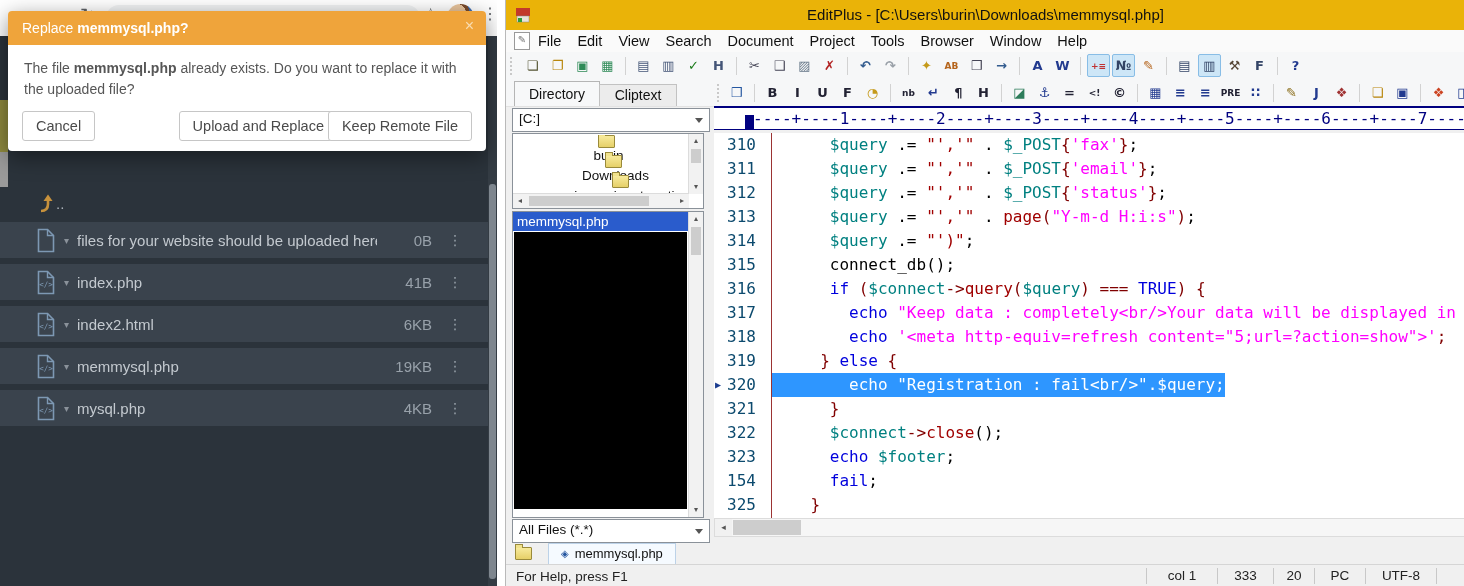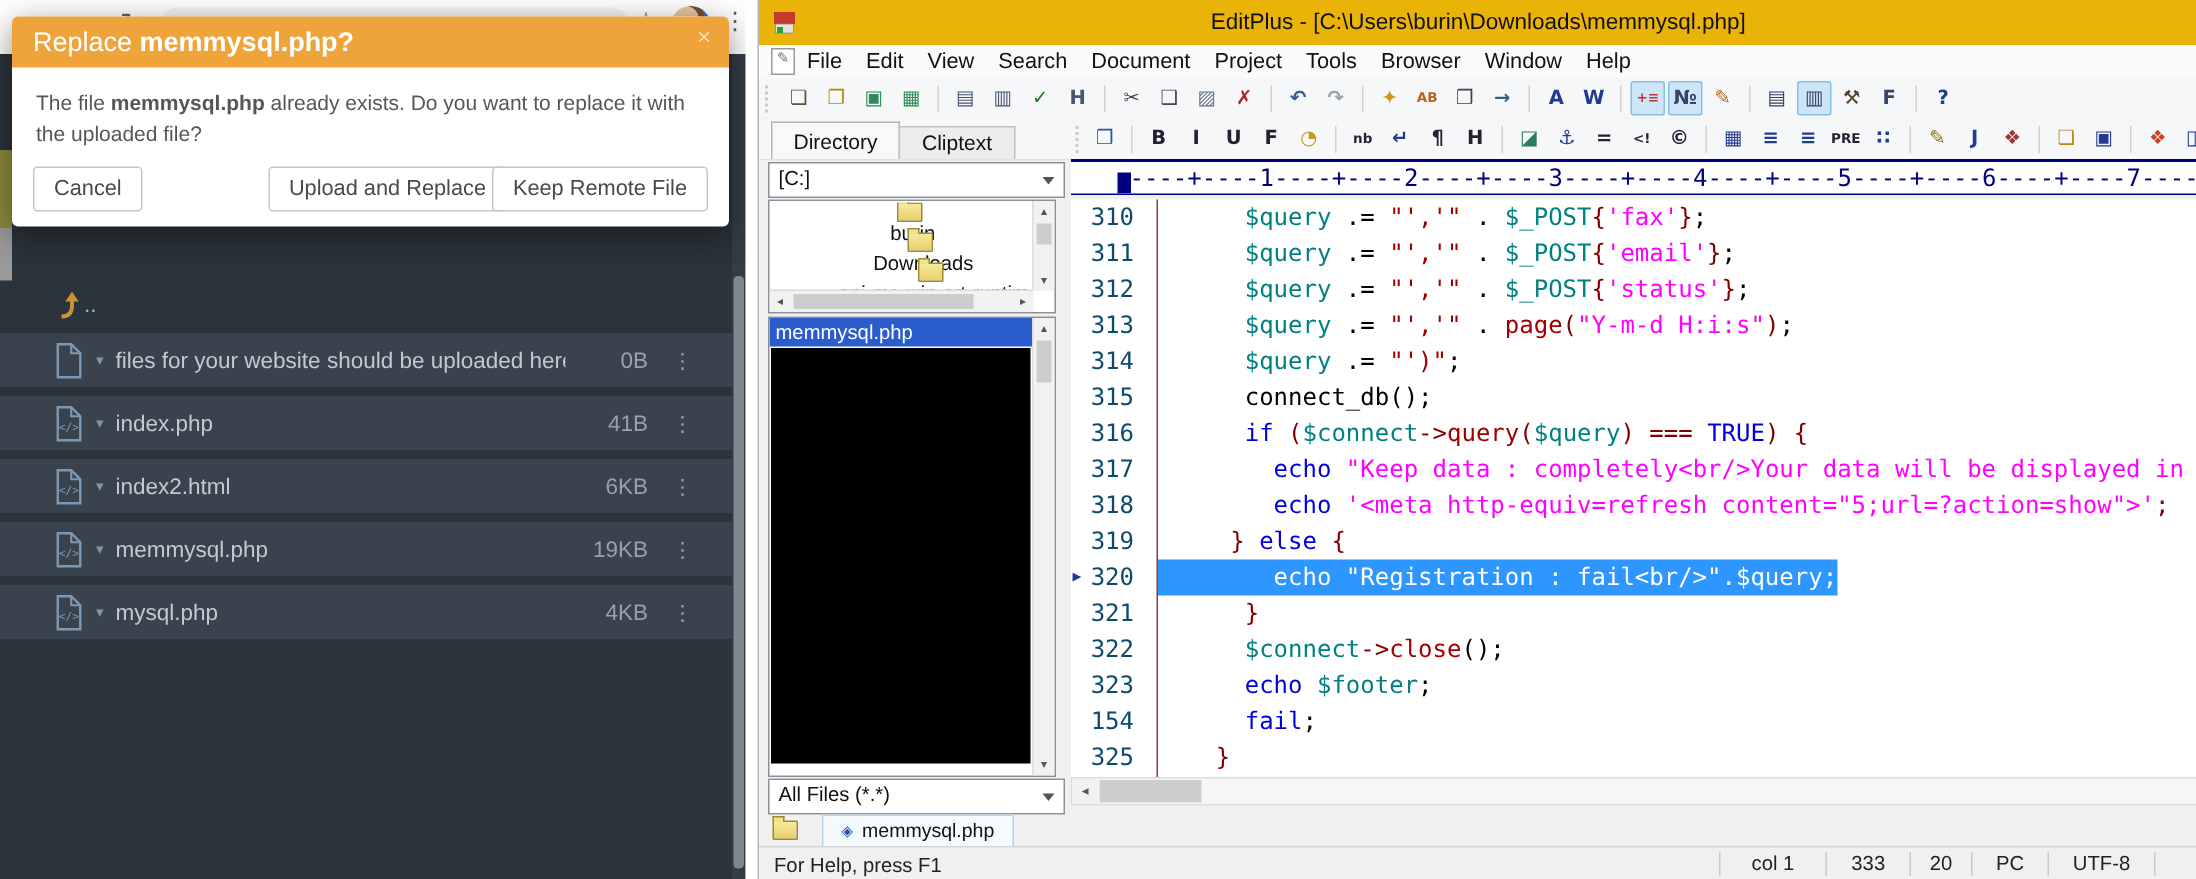--- a/index.html
+++ b/index.html
@@ -28,21 +28,21 @@
   .frow{position:relative;height:36px;margin-bottom:6px;background:#3a434d;display:flex;align-items:center;cursor:pointer;}
   .frow .fic{margin-left:36px;flex:0 0 auto;}
   .frow .caret{color:#8a929a;font-size:10px;margin-left:8px;}
   .frow .fname{color:#c3c9cf;font-size:15px;margin-left:8px;white-space:nowrap;overflow:hidden;max-width:300px;}
   .frow .fsize{position:absolute;right:56px;color:#98a1aa;font-size:15px;}
   .frow .kebab{position:absolute;right:26px;color:#98a1aa;font-size:14px;cursor:pointer;letter-spacing:0;}
   
   .modal{position:absolute;left:8px;top:11px;width:478px;height:140px;background:#fff;border-radius:4px;
          box-shadow:0 6px 22px rgba(0,0,0,.45);z-index:5;}
   .modal-h{position:relative;height:34px;background:#efa43b;border-radius:4px 4px 0 0;display:flex;align-items:center;}
-  .modal-h .t{color:#fff;font-size:18px;margin-left:14px;}
+  .modal-h .t{color:#fff;font-size:14px;margin-left:14px;}
   .modal-h .t b{font-weight:bold;}
   .modal-x{position:absolute;right:12px;top:7px;color:#f9ddb2;font-size:16px;cursor:pointer;line-height:1;}
   .modal-b{padding:13px 16px 0 16px;font-size:14px;color:#565656;line-height:1.5;}
   .modal-f{position:absolute;left:0;bottom:10px;width:100%;}
   .mbtn{position:absolute;bottom:0;background:#fff;border:1px solid #c6c6c6;border-radius:3px;color:#4a4a4a;
         font-size:14.5px;padding:6px 13px;font-family:"Liberation Sans",sans-serif;cursor:pointer;white-space:nowrap;}
   
   #editor{position:absolute;left:505px;top:0;width:959px;height:586px;background:#f0f0f0;border-left:1px solid #b9b9b9;overflow:hidden;}
   .titlebar{position:absolute;left:0;top:0;width:100%;height:30px;background:#eab308;}
   .titlebar .ttl{position:absolute;left:0;right:0;top:6px;text-align:center;font-size:15px;color:#111;}

